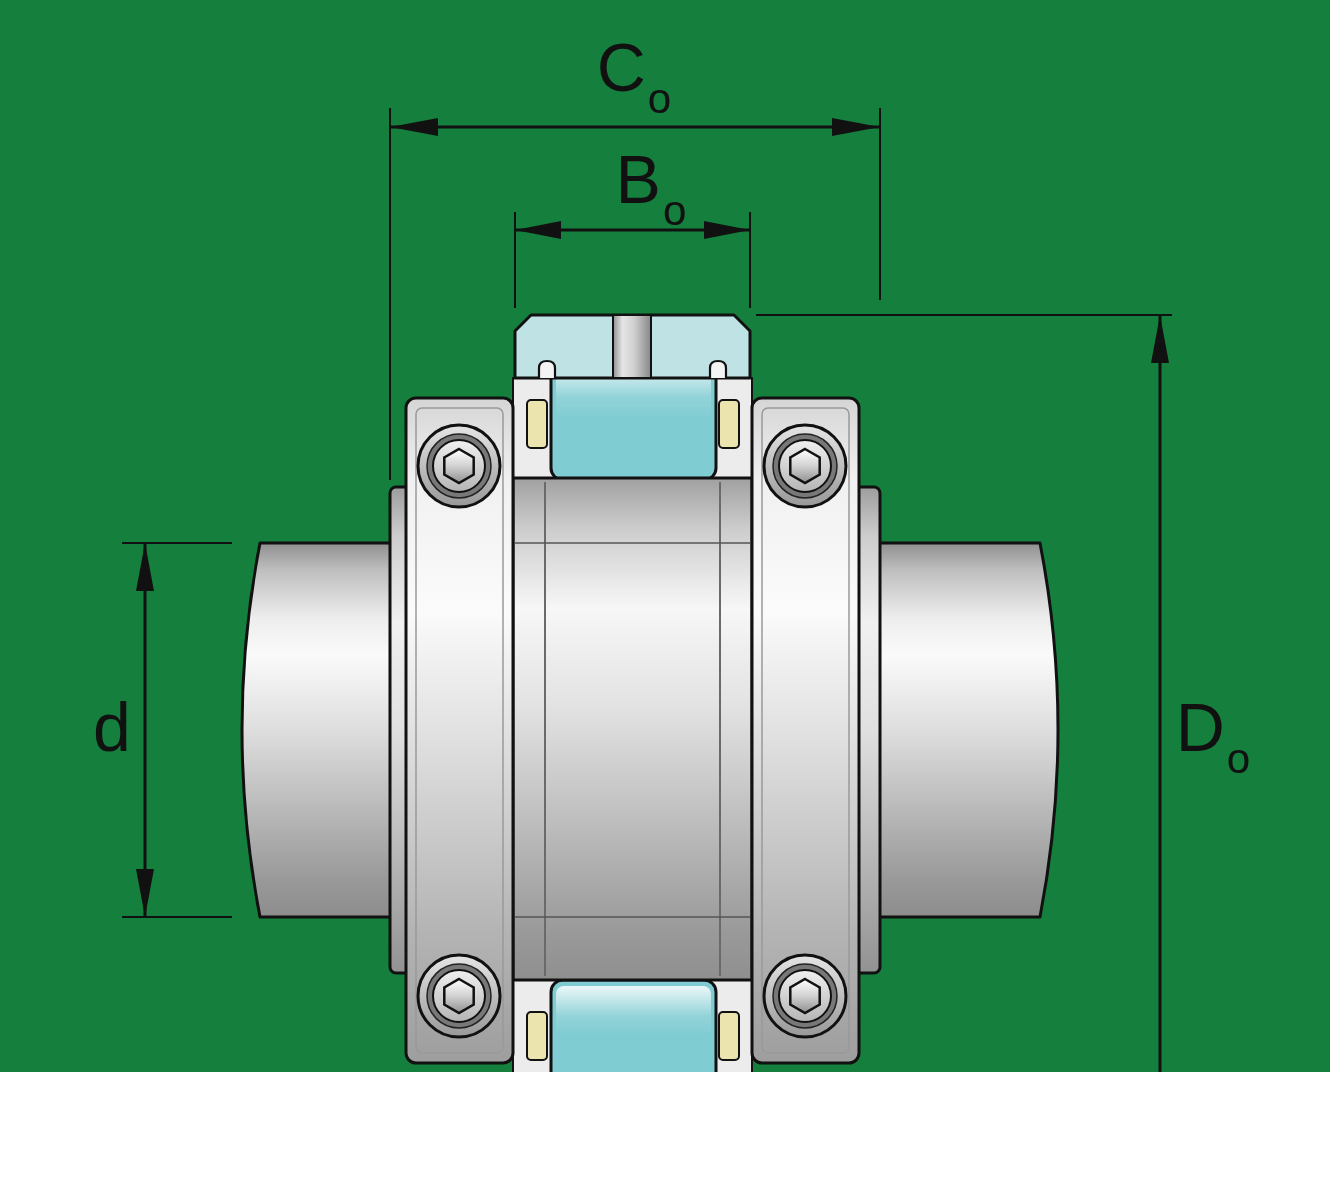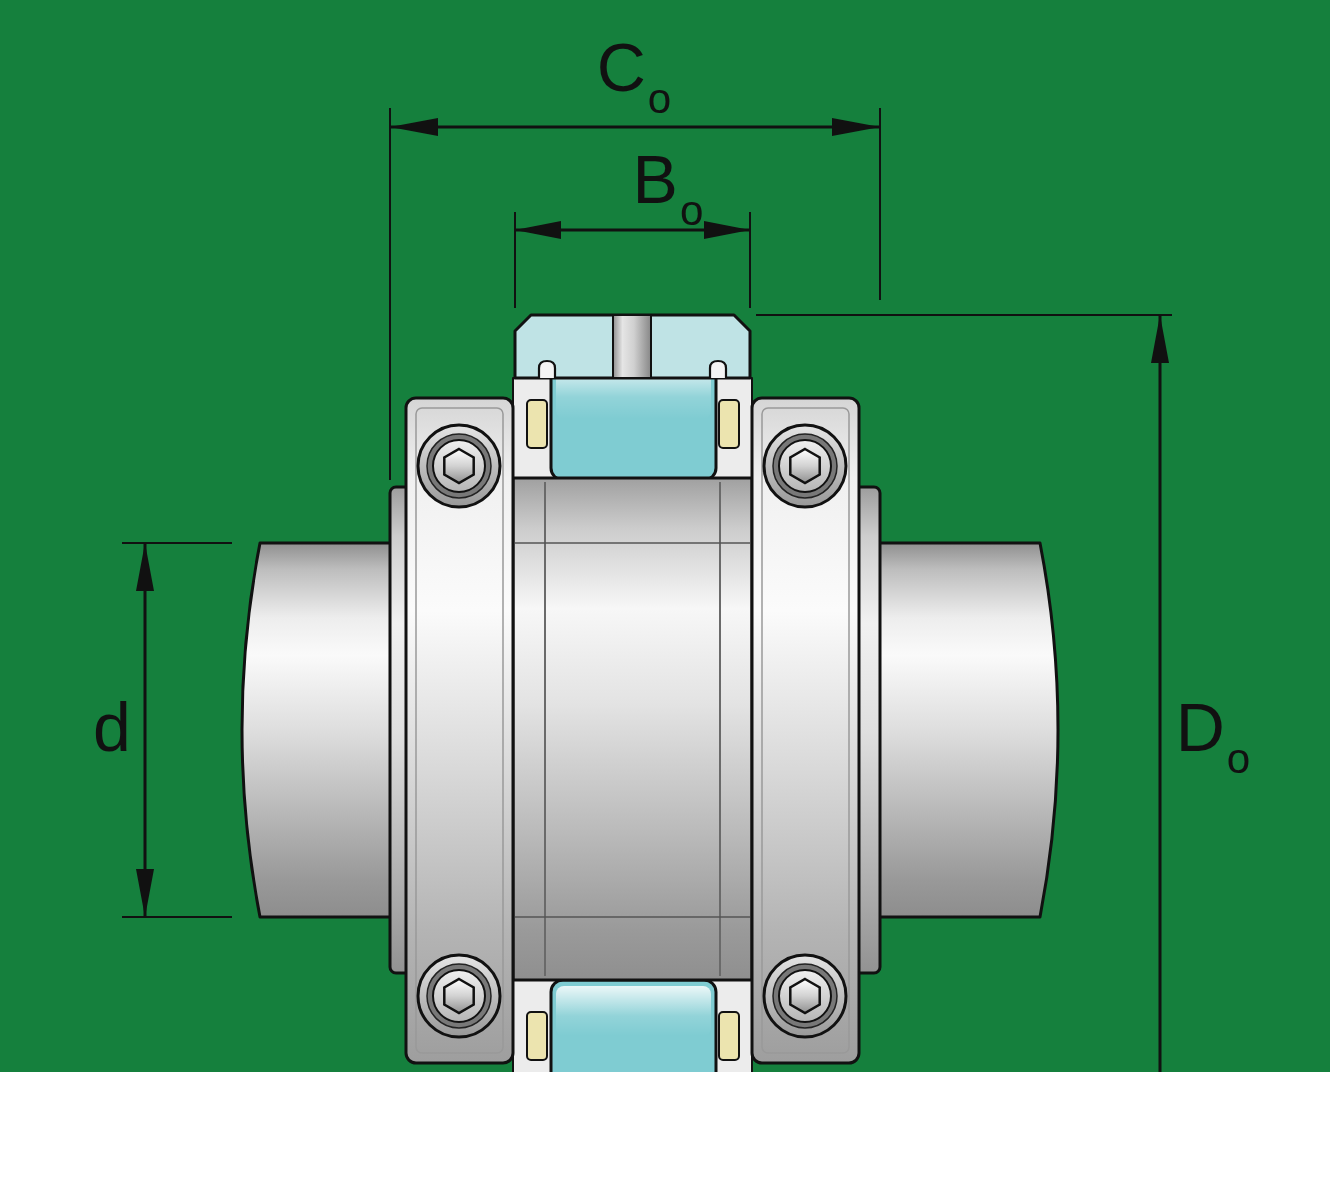--- a/index.html
+++ b/index.html
@@ -198,21 +198,21 @@
     <line class="ln w2" x1="760" y1="1145" x2="1172" y2="1145"></line>
     <line class="ln w3" x1="1160" y1="315" x2="1160" y2="1145"></line>
     <polygon class="arrow" points="1160,315 1151,363 1169,363"></polygon>
     <polygon class="arrow" points="1160,1145 1151,1097 1169,1097"></polygon>
   </g>
 </svg>
 
 <div class="dim-label" style="left:633px;top:28px;">
   <span>C</span><sub>o</sub>
 </div>
-<div class="dim-label" style="left:667px;top:140px;">
+<div class="dim-label" style="left:650px;top:140px;">
   <span>B</span><sub>o</sub>
 </div>
 <div class="dim-label" style="left:112px;top:688px;">
   <span>d</span><sub></sub>
 </div>
 <div class="dim-label" style="left:1212px;top:688px;text-align:right;">
   <span>D</span><sub>o</sub>
 </div>
 
 </div>

